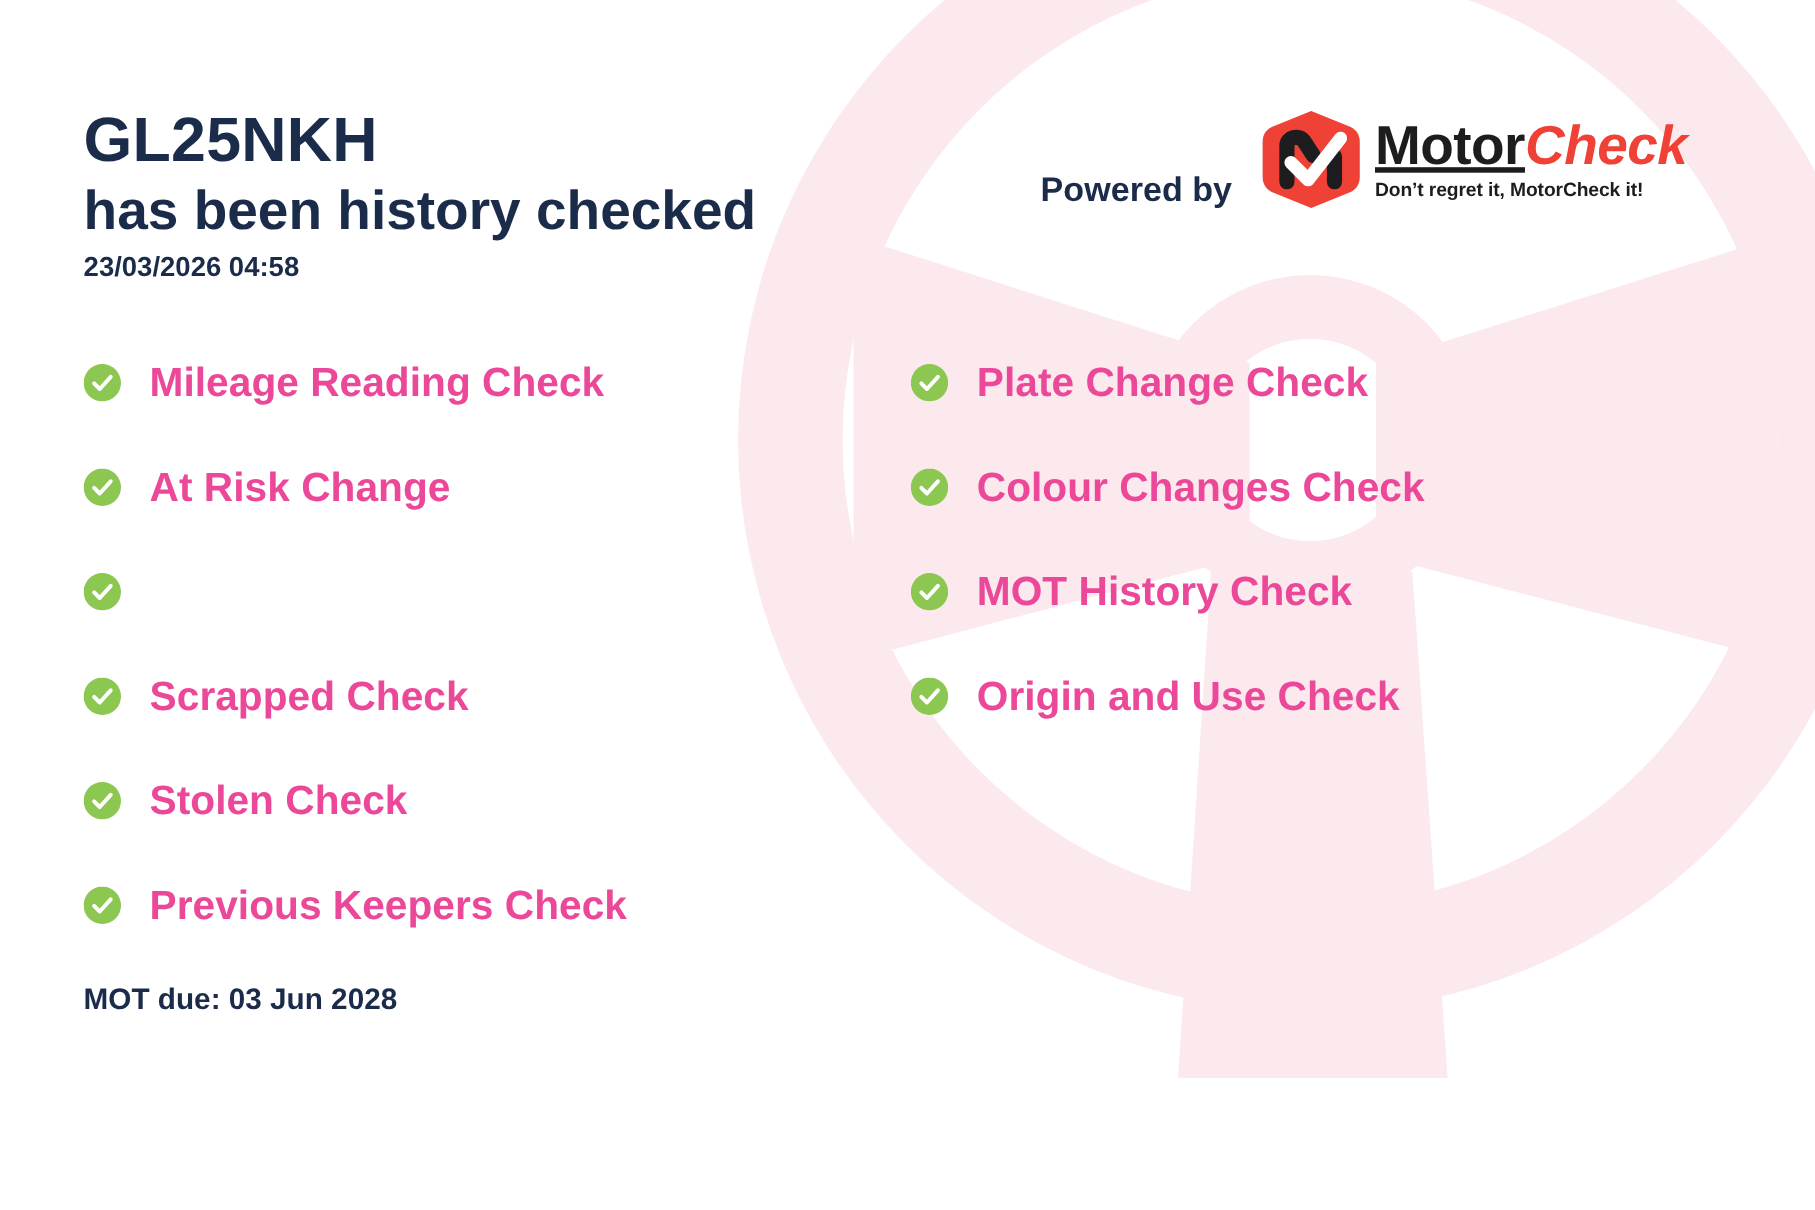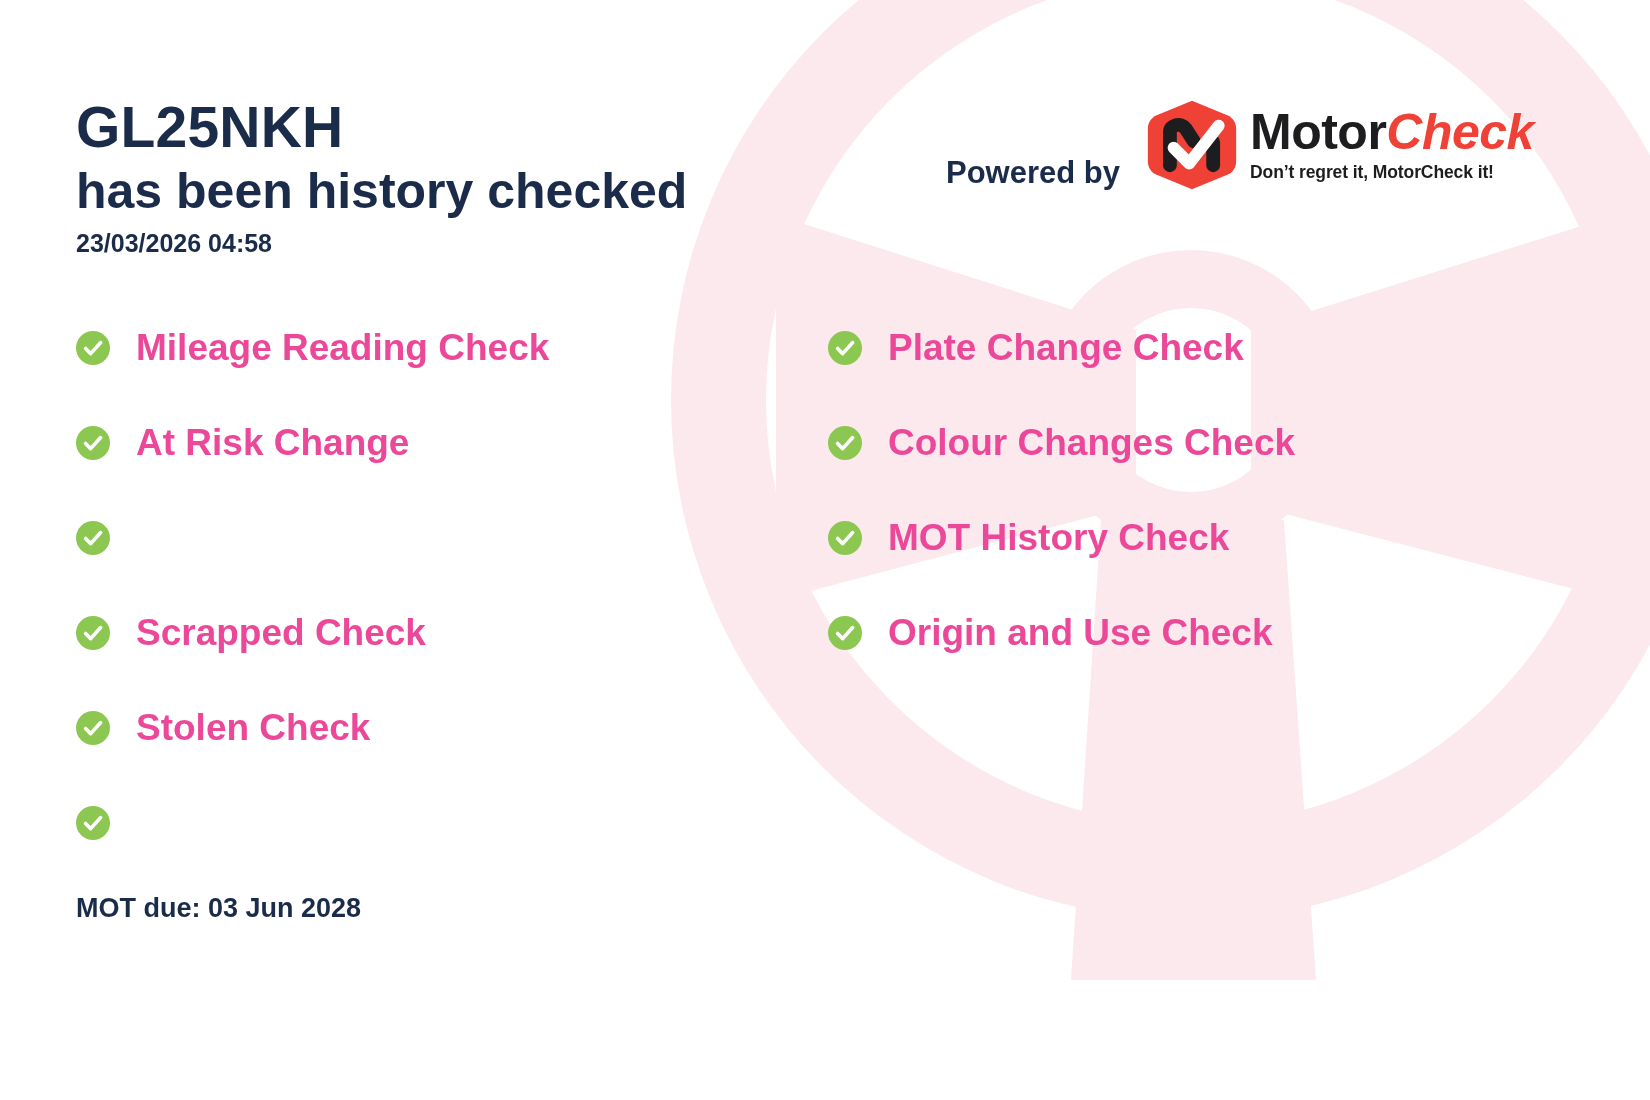--- a/index.html
+++ b/index.html
@@ -110,21 +110,21 @@
     flex-direction: column;
     justify-content: center;
   }
   #logo-wordmark {
     font-size: 50px;
     font-weight: 700;
     line-height: 1.0;
     letter-spacing: -0.5px;
     white-space: nowrap;
   }
-  .wordmark-motor { color: #1d1d1f; }
+  .wordmark-motor { color: #1d1d1f; text-decoration: underline; }
   .wordmark-check { color: #ef4136; font-style: italic; }
   #logo-tagline {
     font-size: 17.5px;
     font-weight: 700;
     color: #1d1d1f;
     letter-spacing: -0.1px;
     margin-top: 5px;
     white-space: nowrap;
   }
 
@@ -280,20 +280,21 @@
             <path d="M 9 16.5 L 13.8 21.3 L 23.2 10.9" stroke="#ffffff" stroke-width="3.4" stroke-linecap="round" stroke-linejoin="round" fill="none"></path>
           </svg>
           <span class="check-label">Stolen Check</span>
         </div>
 
         <div class="check-item">
           <svg class="check-icon" viewBox="0 0 32 32" xmlns="http://www.w3.org/2000/svg">
             <circle cx="16" cy="16" r="16" fill="#8cc751"></circle>
             <path d="M 9 16.5 L 13.8 21.3 L 23.2 10.9" stroke="#ffffff" stroke-width="3.4" stroke-linecap="round" stroke-linejoin="round" fill="none"></path>
           </svg>
+          <span class="check-label">Previous Keepers Check</span>
         </div>
 
       </div>
 
       <div class="check-column" id="check-column-right">
 
         <div class="check-item">
           <svg class="check-icon" viewBox="0 0 32 32" xmlns="http://www.w3.org/2000/svg">
             <circle cx="16" cy="16" r="16" fill="#8cc751"></circle>
             <path d="M 9 16.5 L 13.8 21.3 L 23.2 10.9" stroke="#ffffff" stroke-width="3.4" stroke-linecap="round" stroke-linejoin="round" fill="none"></path>

